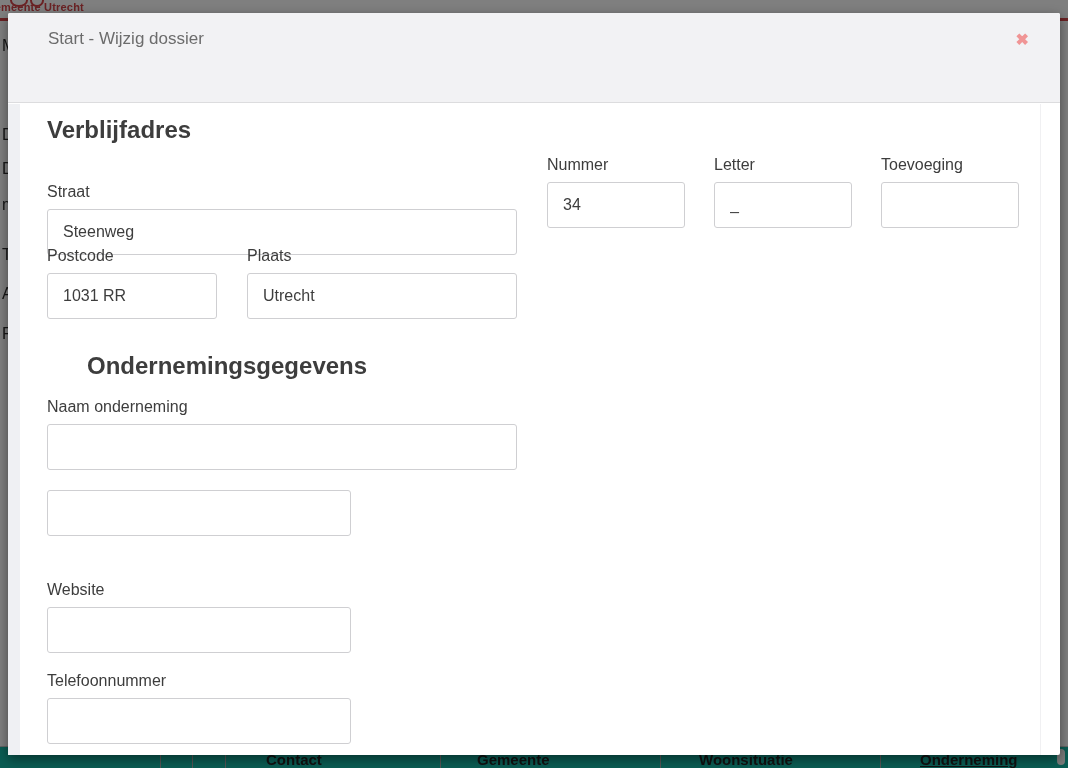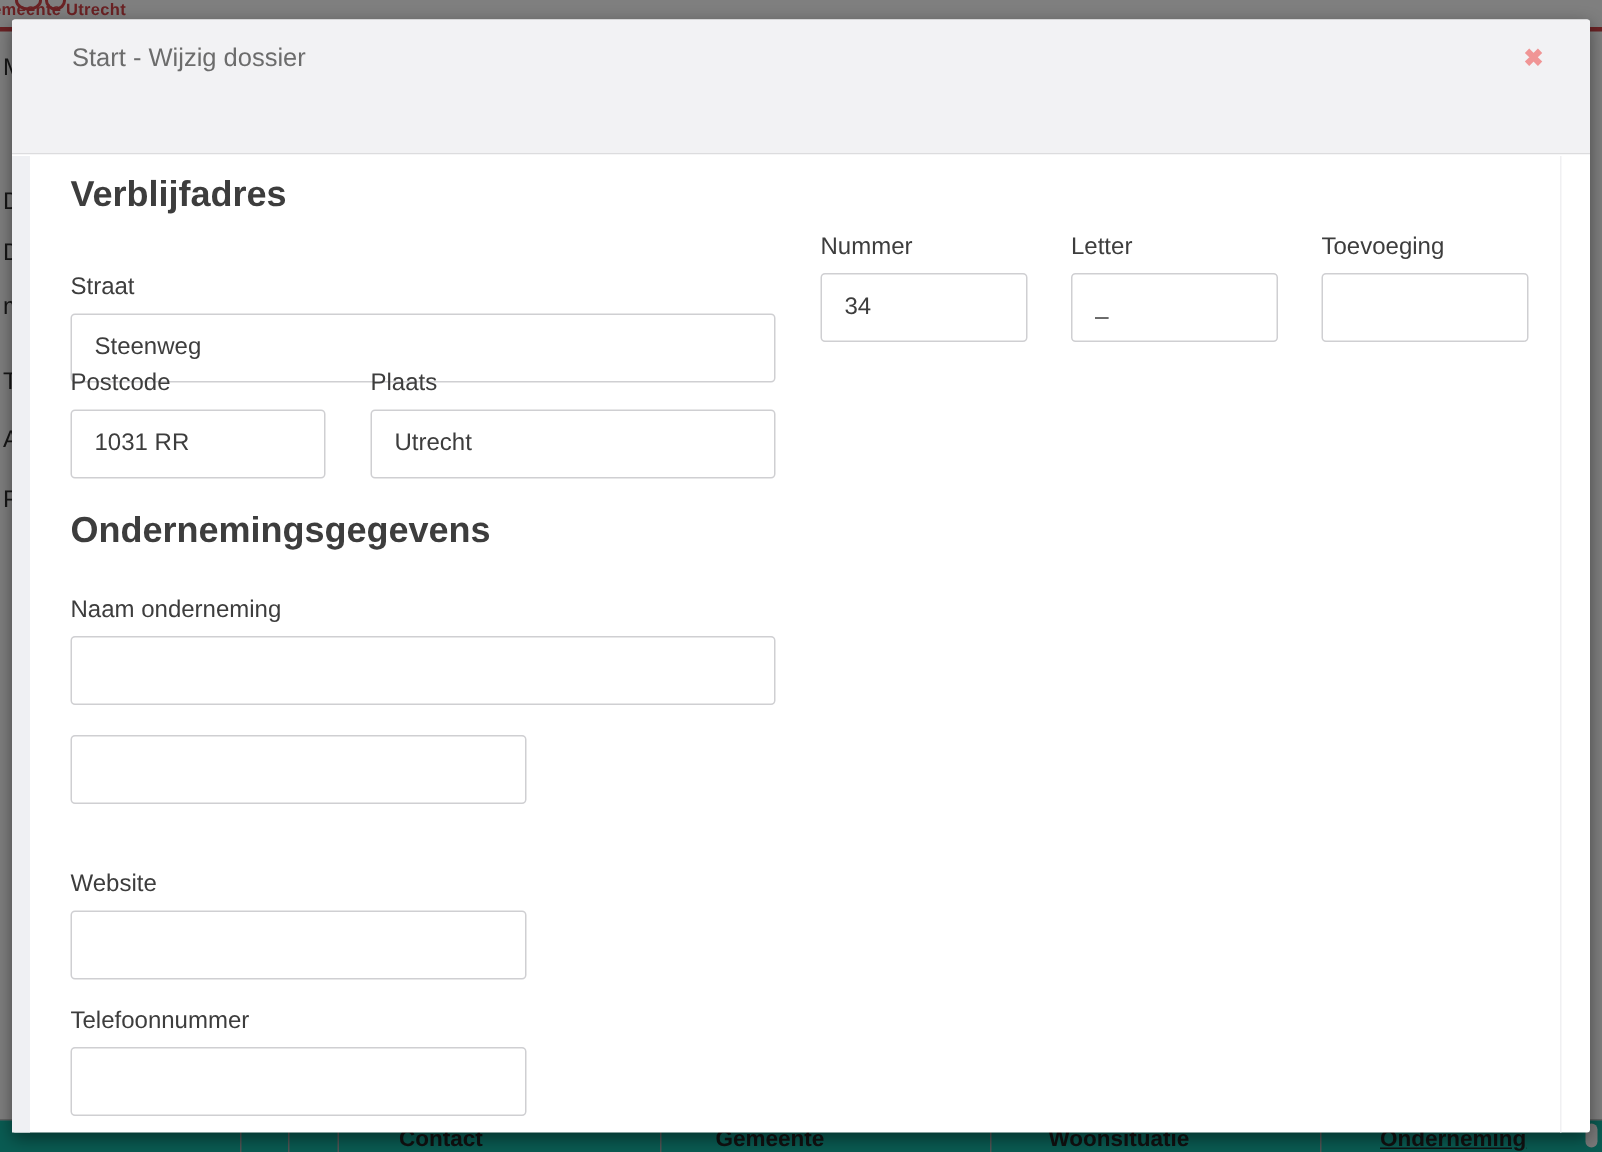--- a/index.html
+++ b/index.html
@@ -109,21 +109,21 @@
     position: absolute; left: 1032px; top: 91px; bottom: 0; width: 1px;
     background: #f0f0f2;
   }
 
   
   .h2 {
     position: absolute; left: 39px;
     font-size: 24px; font-weight: bold; color: #3d3d3d; line-height: 32px;
   }
   .h2-verblijf { top: 101px; }
-  .h2-onderneming { top: 325px; }
+  .h2-onderneming { top: 337px; margin-left: 40px; }
 
   .grp { position: absolute; }
   .grp label {
     display: block; font-size: 16px; color: #3d3d3d;
     line-height: 18px; margin-bottom: 8px; white-space: nowrap;
   }
   .grp input {
     display: block; width: 100%; height: 46px;
     border: 1px solid #cfcfd2; border-radius: 3px;
     padding: 0 15px; font-size: 16px; color: #3d3d3d;

